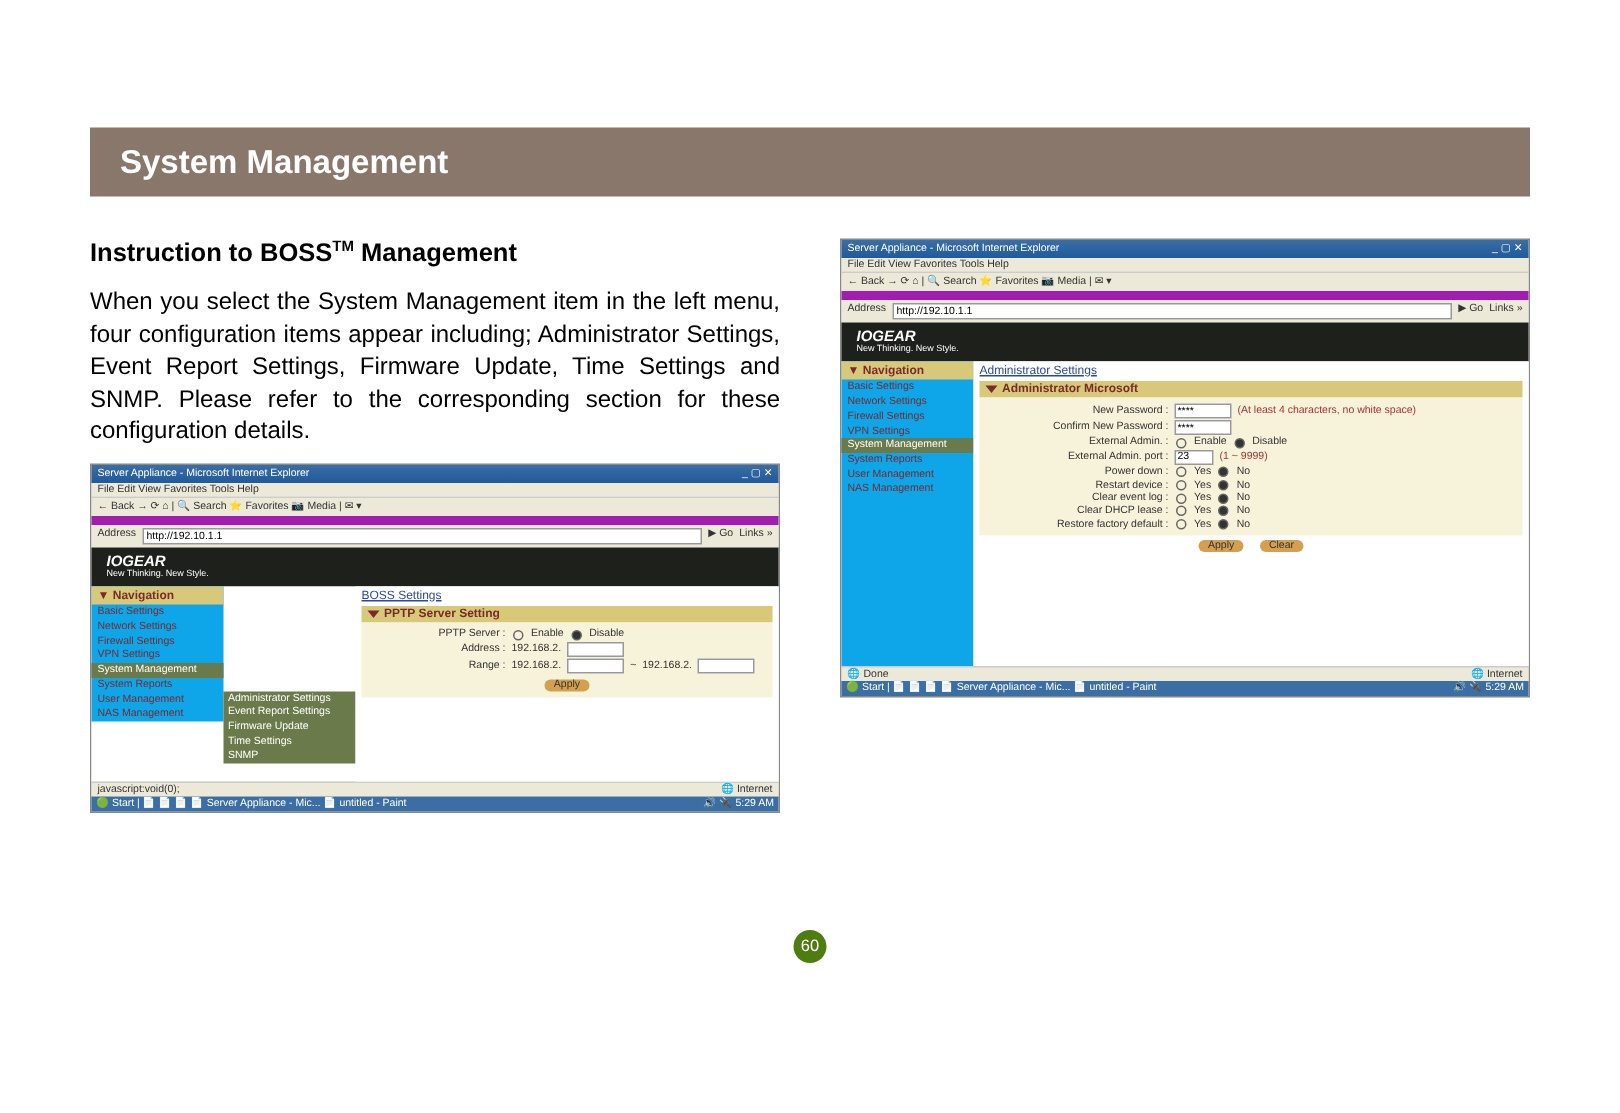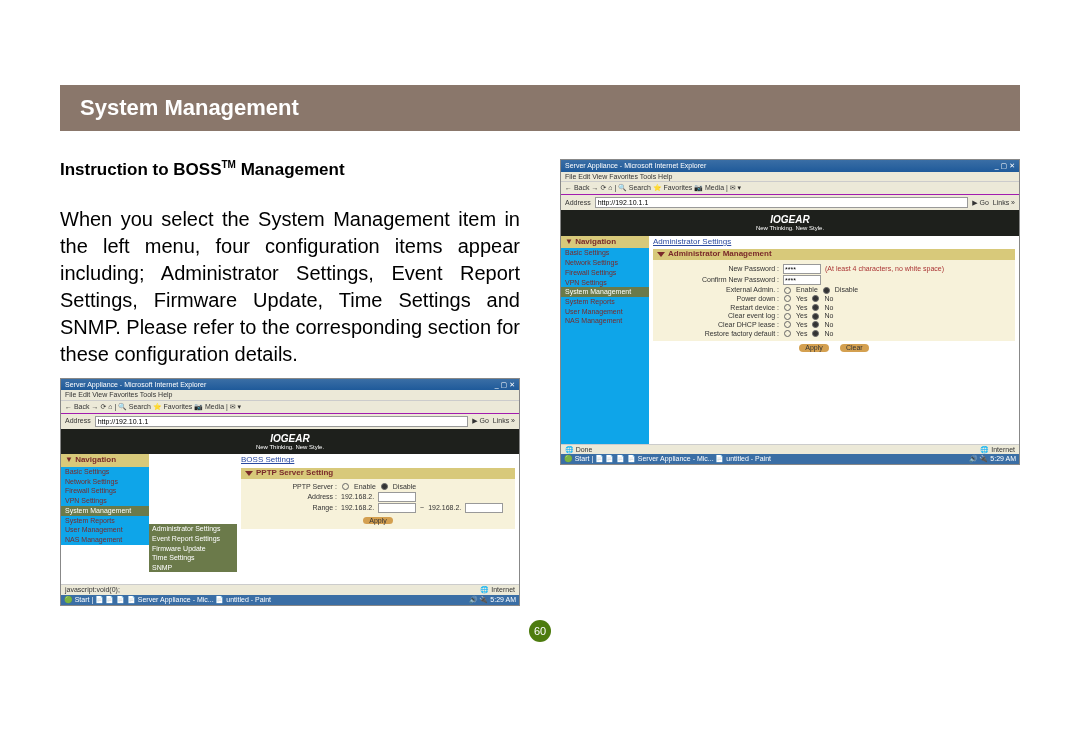--- a/index.html
+++ b/index.html
@@ -28,24 +28,24 @@
     display: flex;
     gap: 40px;
   }
   .col {
     flex: 1 1 50%;
     min-width: 0;
   }
   .section-title {
     font-size: 17px;
     font-weight: bold;
-    margin-bottom: 26px;
+    margin-bottom: 12px;
   }
   .body-text {
-    font-size: 20px;
+    font-size: 16px;
     line-height: 1.35;
     text-align: justify;
     margin-bottom: 10px;
   }
   .page-number {
     position: absolute;
     bottom: 22px;
     left: 50%;
     transform: translateX(-50%);
     background: #4d7c0f;
@@ -85,39 +85,38 @@
   .miniapp .toolbar {
     background: #ece9d8;
     padding: 2px 4px;
     border-top: 1px solid #ccc;
     font-size: 7px;
     color: #333;
   }
   .miniapp .addressbar {
     background: #ece9d8;
     padding: 2px 4px;
-    border-top: 1px solid #a21caf;
+    border-top: 6px solid #a21caf;
     font-size: 7px;
     color: #333;
     display:flex;
     gap:4px;
-    align-items:center;
   }
   .miniapp .addressbar input{
     flex:1;
     font-size:7px;
     padding:0 2px;
     height:11px;
     border:1px solid #999;
     background:#fff;
   }
   .miniapp .brand {
     background: #1e201c;
     color: #fff;
-    text-align: center;
+    text-align: left;
     padding: 4px 10px;
     font-size: 10px;
     font-weight: bold;
     font-style: italic;
   }
   .miniapp .brand .sub{
     font-size:6px;
     font-weight:normal;
     font-style:normal;
     display:block;
@@ -364,38 +363,43 @@
                 <div class="nav-item">VPN Settings</div>
                 <div class="nav-item selected">System Management</div>
                 <div class="nav-item">System Reports</div>
                 <div class="nav-item">User Management</div>
                 <div class="nav-item">NAS Management</div>
               </div>
           </div>
           <div class="main">
             <div class="bc">Administrator Settings</div>
             <div class="panel-head">
-                <span>Administrator Management</span>
+                <span>Administrator Microsoft</span>
               </div>
             <div class="panel-body" id="right-rows">
                 <div class="row">
                   <span class="lab" style="min-width: 120px;">New Password :</span>
                   <input type="text" value="****" style="">
                   <span style="color: rgb(170, 51, 51);">(At least 4 characters, no white space)</span>
                 </div>
                 <div class="row">
                   <span class="lab" style="min-width: 120px;">Confirm New Password :</span>
                   <input type="text" value="****" style="">
                 </div>
                 <div class="row">
                   <span class="lab" style="min-width: 120px;">External Admin. :</span>
                   <span class="radiodot"></span>
                   <span>Enable</span>
                   <span class="radiodot" style="background: rgb(51, 51, 51);"></span>
                   <span>Disable</span>
+                </div>
+                <div class="row">
+                  <span class="lab" style="min-width: 120px;">External Admin. port :</span>
+                  <input type="text" value="23" style="width: 26px;">
+                  <span style="color: rgb(170, 51, 51);">(1 ~ 9999)</span>
                 </div>
                 <div class="row">
                   <span class="lab" style="min-width: 120px;">Power down :</span>
                   <span class="radiodot"></span>
                   <span>Yes</span>
                   <span class="radiodot" style="background: rgb(51, 51, 51);"></span>
                   <span>No</span>
                 </div>
                 <div class="row">
                   <span class="lab" style="min-width: 120px;">Restart device :</span>

